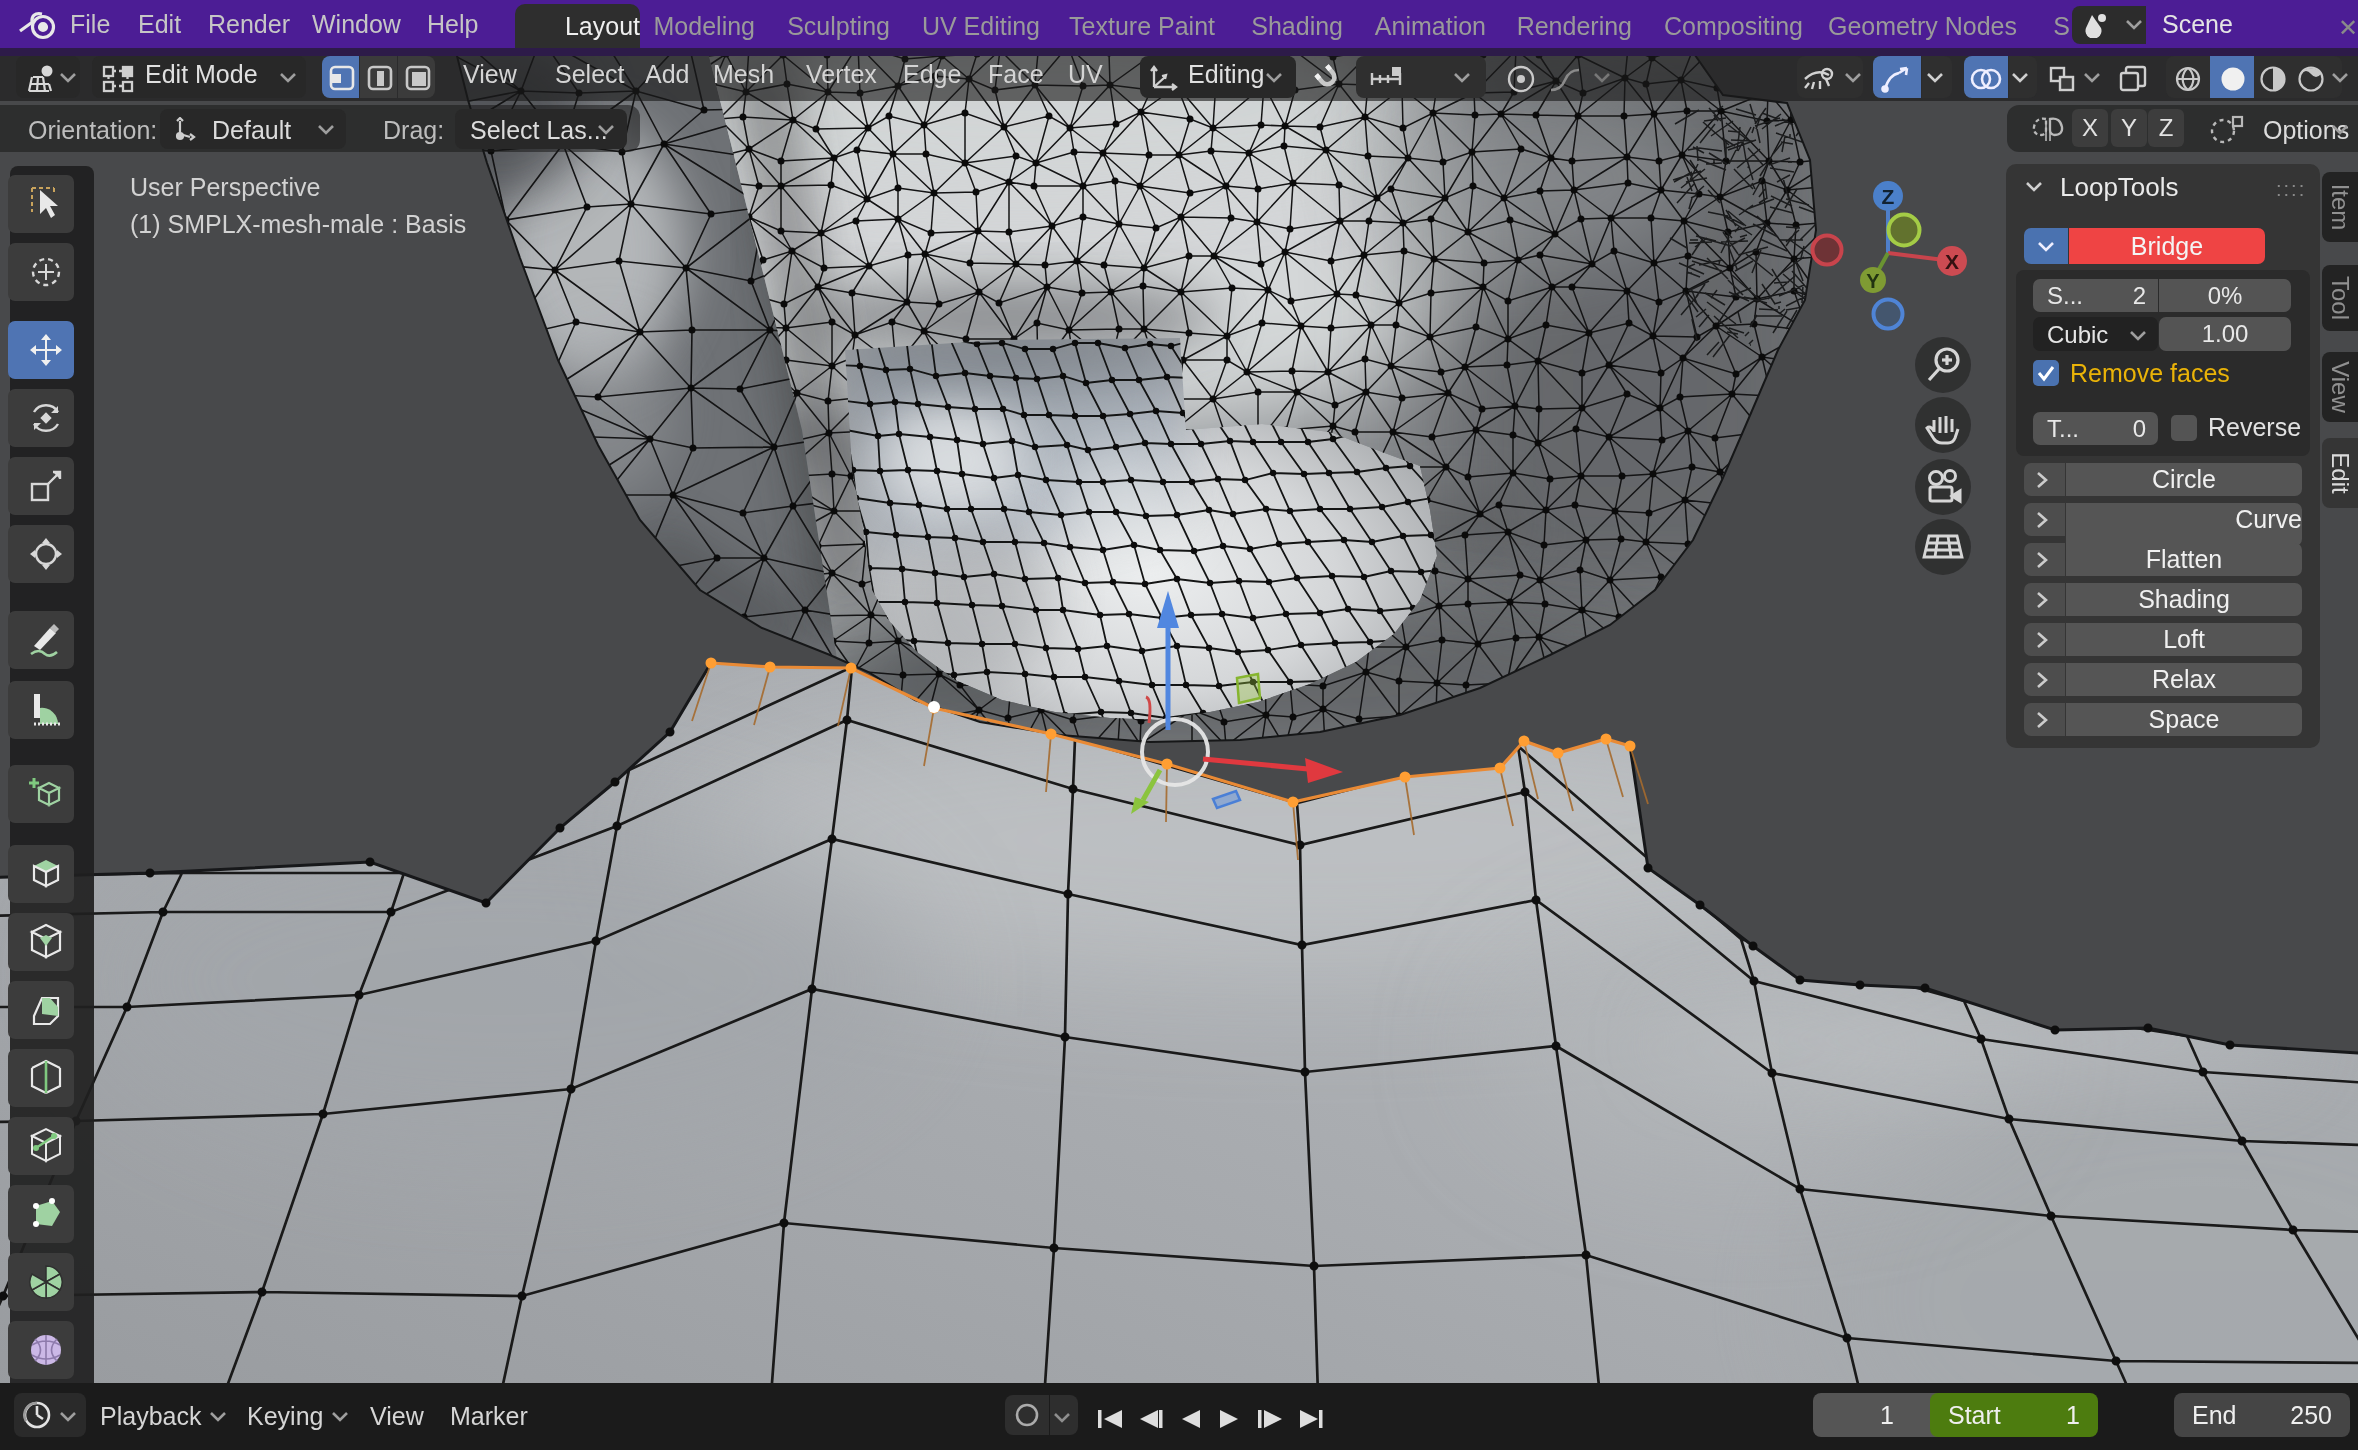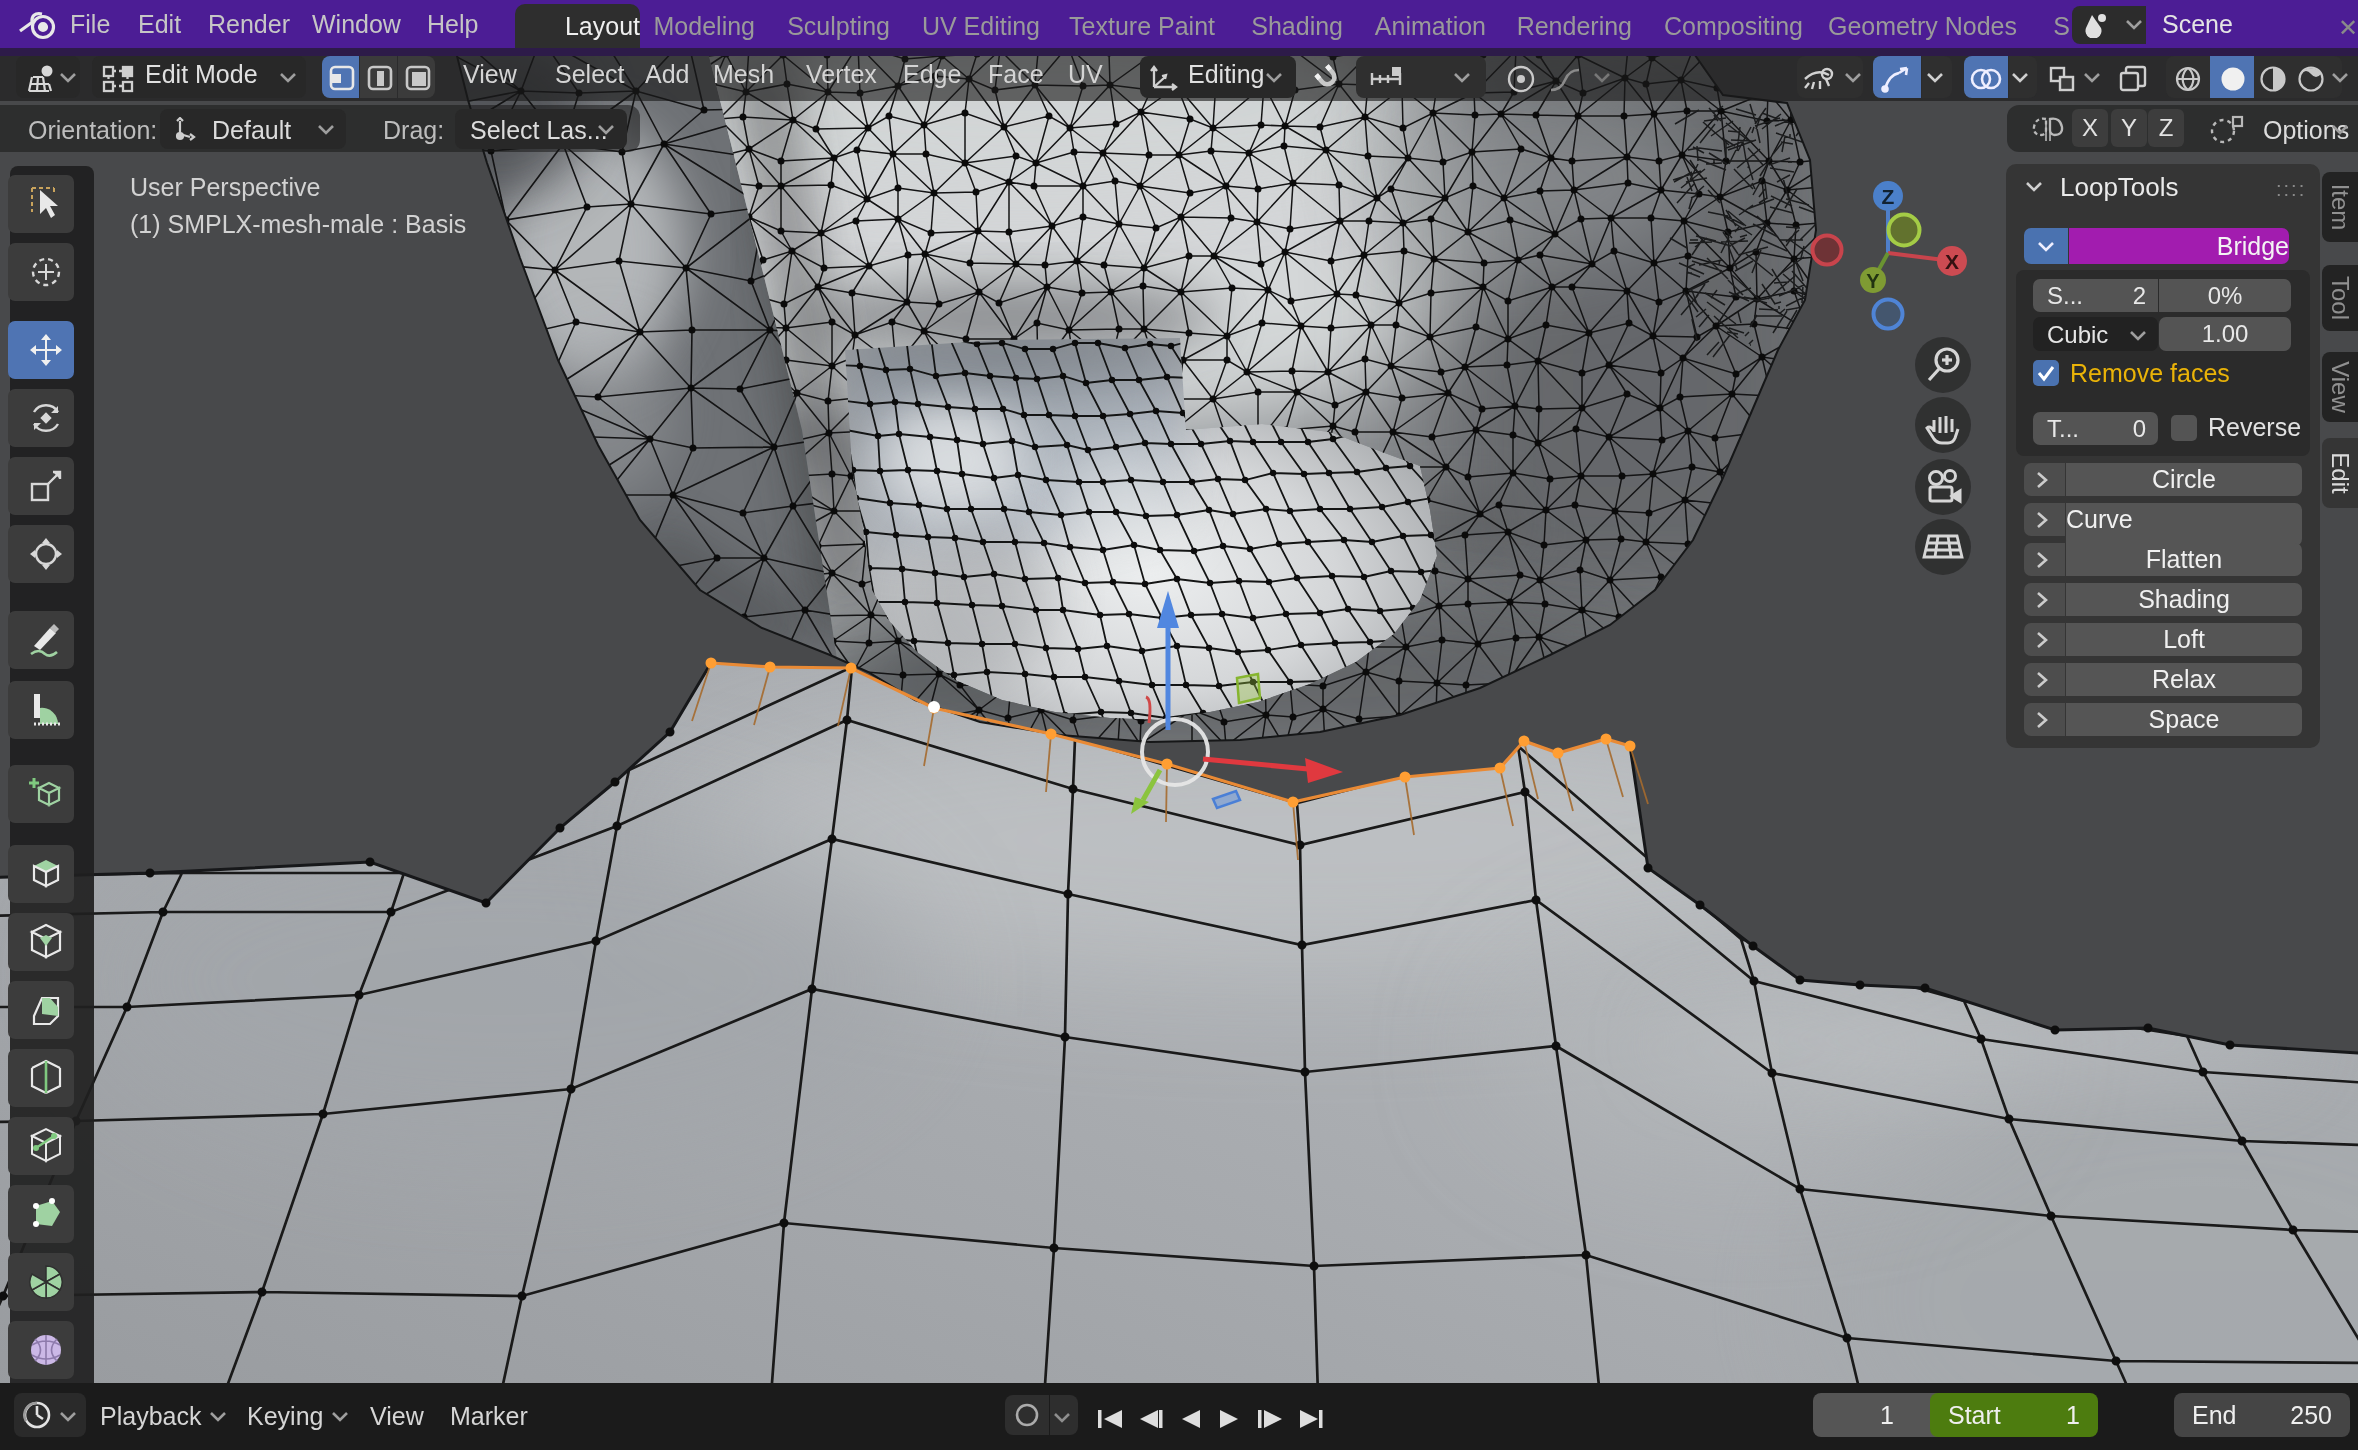--- a/index.html
+++ b/index.html
@@ -511,21 +511,21 @@
 <div id="npanel"></div>
 <svg class="abs" style="left:2024px;top:180px" width="20" height="14">
       <path d="M3,3 L10,10 L17,3" fill="none" stroke="#cfcfcf" stroke-width="2.6"></path>
     </svg>
 <div class="abs" style="left:2060px;top:172px;color:#eaeaea;font-size:26px">LoopTools</div>
 <div class="abs" style="left:2276px;top:178px;color:#8a8a8a;font-size:20px;letter-spacing:2px">::::</div>
 <div class="abs" style="left:2024px;top:228px;width:44px;height:36px;background:#4a72b0;border-radius:7px 0 0 7px"></div>
 <svg class="abs" style="left:2036px;top:240px" width="20" height="14">
       <path d="M3,3 L10,10 L17,3" fill="none" stroke="#eef" stroke-width="2.6"></path>
     </svg>
-<div class="abs" style="left:2069px;top:228px;width:220px;height:36px;background:#a21caf;border-radius:0 7px 7px 0;color:#f4f4f4;font-size:25px;text-align:right;line-height:36px">Bridge</div>
+<div class="abs" style="left:2069px;top:228px;width:196px;height:36px;background:#ef4444;border-radius:0 7px 7px 0;color:#f4f4f4;font-size:25px;text-align:center;line-height:36px">Bridge</div>
 <div class="abs" style="left:2016px;top:270px;width:294px;height:186px;background:#2b2b2b;border-radius:8px"></div>
 <div class="abs" style="left:2033px;top:279px;width:125px;height:33px;background:#545454;border-radius:7px 0 0 7px;color:#e8e8e8;font-size:24px">
       <span style="position:absolute;left:14px;top:3px">S...</span>
       <span style="position:absolute;right:12px;top:3px">2</span>
     </div>
 <div class="abs" style="left:2159px;top:279px;width:132px;height:33px;background:#545454;border-radius:0 7px 7px 0;color:#e8e8e8;font-size:24px;text-align:center;line-height:33px">0%</div>
 <div class="abs" style="left:2033px;top:317px;width:125px;height:34px;background:#222222;border-radius:7px;color:#e4e4e4;font-size:24px">
       <span style="position:absolute;left:14px;top:4px">Cubic</span>
     </div>
 <svg class="abs" style="left:2128px;top:329px" width="20" height="14">
@@ -545,21 +545,21 @@
 <div class="abs" style="left:2208px;top:413px;color:#e2e2e2;font-size:25px">Reverse</div>
 <div class="abs" style="left:2024px;top:463px;width:41px;height:33px;background:#4d4d4d;border-radius:7px 0 0 7px"></div>
 <svg class="abs" style="left:2035px;top:471px" width="14" height="18">
       <path d="M3,2 l8,7 -8,7" stroke="#ccc" stroke-width="2.6" fill="none"></path>
     </svg>
 <div class="abs" style="left:2066px;top:463px;width:236px;height:33px;background:#555555;border-radius:0 7px 7px 0;color:#f0f0f0;font-size:25px;text-align:center;line-height:33px">Circle</div>
 <div class="abs" style="left:2024px;top:503px;width:41px;height:33px;background:#4d4d4d;border-radius:7px 0 0 7px"></div>
 <svg class="abs" style="left:2035px;top:511px" width="14" height="18">
       <path d="M3,2 l8,7 -8,7" stroke="#ccc" stroke-width="2.6" fill="none"></path>
     </svg>
-<div class="abs" style="left:2066px;top:503px;width:236px;height:43px;background:#555555;border-radius:0 7px 7px 0;color:#f0f0f0;font-size:25px;text-align:left;line-height:33px">Curve</div>
+<div class="abs" style="left:2066px;top:503px;width:236px;height:43px;background:#555555;border-radius:0 7px 7px 0;color:#f0f0f0;font-size:25px;text-align:right;line-height:33px">Curve</div>
 <div class="abs" style="left:2024px;top:543px;width:41px;height:33px;background:#4d4d4d;border-radius:7px 0 0 7px"></div>
 <svg class="abs" style="left:2035px;top:551px" width="14" height="18">
       <path d="M3,2 l8,7 -8,7" stroke="#ccc" stroke-width="2.6" fill="none"></path>
     </svg>
 <div class="abs" style="left:2066px;top:543px;width:236px;height:33px;background:#555555;border-radius:0 7px 7px 0;color:#f0f0f0;font-size:25px;text-align:center;line-height:33px">Flatten</div>
 <div class="abs" style="left:2024px;top:583px;width:41px;height:33px;background:#4d4d4d;border-radius:7px 0 0 7px"></div>
 <svg class="abs" style="left:2035px;top:591px" width="14" height="18">
       <path d="M3,2 l8,7 -8,7" stroke="#ccc" stroke-width="2.6" fill="none"></path>
     </svg>
 <div class="abs" style="left:2066px;top:583px;width:236px;height:33px;background:#555555;border-radius:0 7px 7px 0;color:#f0f0f0;font-size:25px;text-align:center;line-height:33px">Shading</div>

